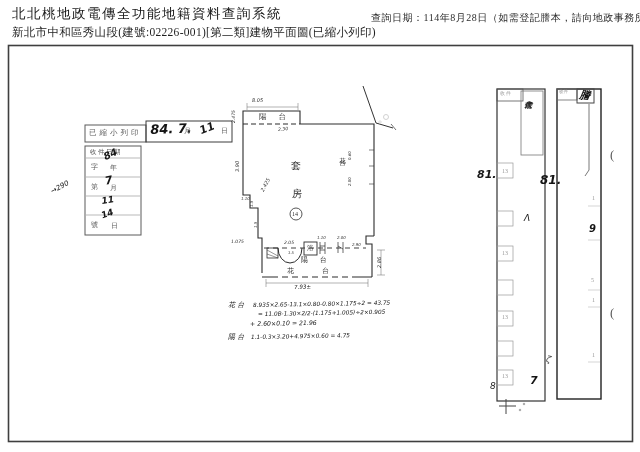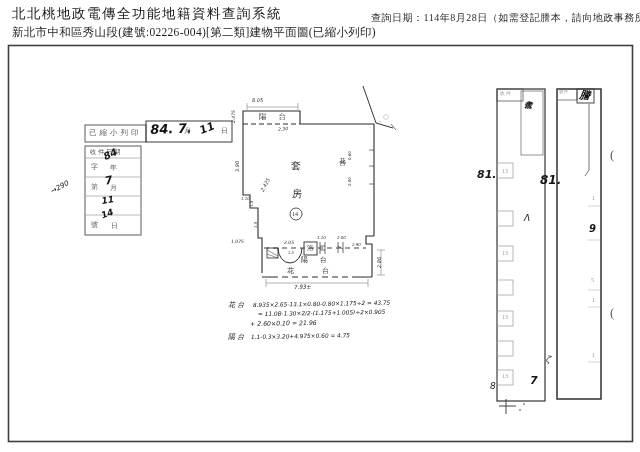--- a/index.html
+++ b/index.html
@@ -17,21 +17,21 @@
         font-family:"Liberation Serif",serif;}
   .ann.hand{font-family:"DejaVu Sans",sans-serif;}
 </style>
 </head>
 <body>
 
 <div class="page">
 
   <div class="hdr-title">北北桃地政電傳全功能地籍資料查詢系統</div>
   <div class="hdr-qnote">查詢日期：114年8月28日（如需登記謄本，請向地政事務所申請。）</div>
-  <div class="hdr-sub">新北市中和區秀山段(建號:02226-004)[第二類]建物平面圖(已縮小列印)</div>
+  <div class="hdr-sub">新北市中和區秀山段(建號:02226-001)[第二類]建物平面圖(已縮小列印)</div>
 
   <svg class="linework" width="640" height="452" viewBox="0 0 640 452" fill="none">
 
     <g>
       <rect x="8.5" y="45.5" width="624" height="396" stroke="#3f3f3f" stroke-width="1.6"></rect>
     </g>
 
     <g stroke="#5a5a5a">
       <rect x="85" y="125" width="61" height="17" stroke-width="1"></rect>
       <rect x="146" y="121" width="86" height="21" stroke="#3c3c3c" stroke-width="1"></rect>

